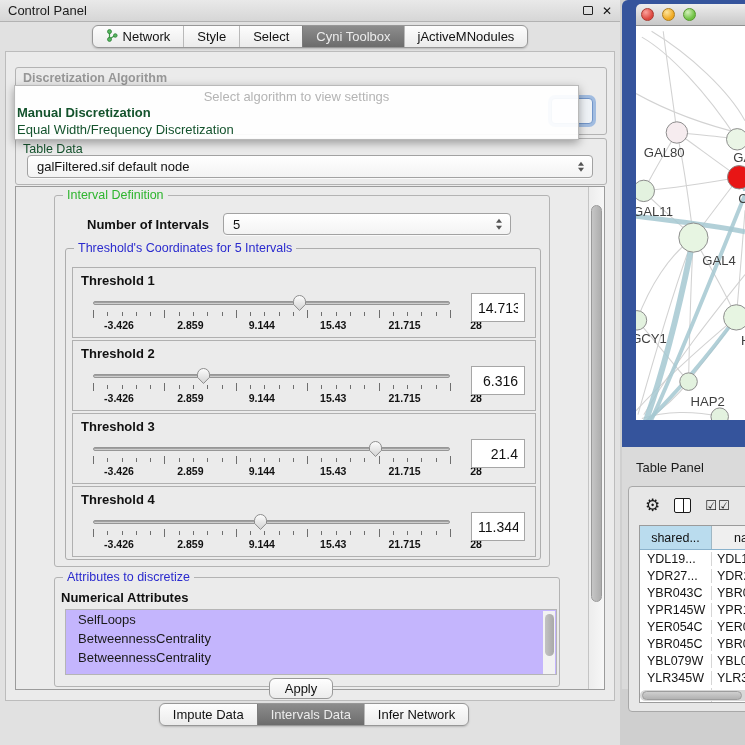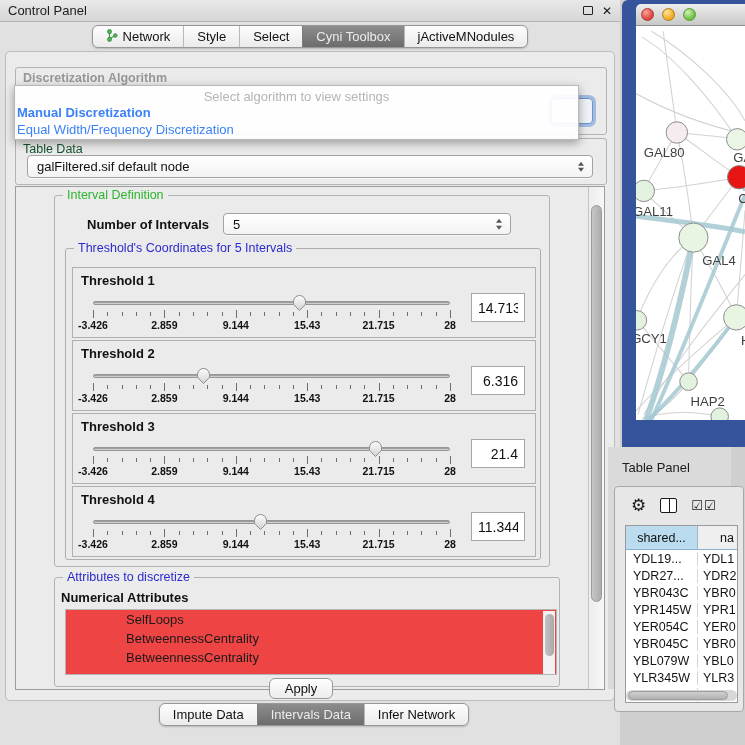--- a/index.html
+++ b/index.html
@@ -19,41 +19,41 @@
 
   .seg-row { position:absolute; left:0; width:620px; display:flex; justify-content:center; }
   .seg { display:flex; border:1px solid #979797; border-radius:6px; overflow:hidden;
     background:linear-gradient(#fdfdfd,#ebebeb); box-shadow:0 1px 2px rgba(0,0,0,.18); height:23px; }
   .seg-btn { display:flex; align-items:center; gap:5px; padding:0 13px; font-size:13px; color:#111;
     border-left:1px solid #b9b9b9; white-space:nowrap; }
   .seg-btn:first-child { border-left:none; }
   .seg-btn.selected { background:linear-gradient(#8d8d8d,#6c6c6c); color:#ececec; border-left-color:#7c7c7c; }
 
   .main-panel { position:absolute; left:5px; top:51px; width:610px; height:650px;
-    background:#ebebeb; border:1px solid #bcbcbc; border-radius:5px; }
+    background:#ebebeb; border:1px solid #bcbcbc; border-radius:0; }
 
   .groupbox { position:absolute; border:1px solid #b3b3b3; border-radius:3px; }
   .legend-on { position:absolute; top:-8px; left:8px; background:#ebebeb; padding:0 4px; font-size:12.5px; }
   .legend-in { position:absolute; top:3px; left:7px; font-size:12.5px; }
   .lg-green { color:#2eb52e; }
   .lg-blue  { color:#2a2ace; }
 
   .algo-group { left:9px; top:15px; width:592px; height:68px; }
   .algo-label { color:#979797; font-weight:bold; }
 
   .combo-fragment { position:absolute; left:545px; top:46px; width:42px; height:26px;
     background:#eef2f6; border:1px solid #7195c9; border-radius:4px;
     box-shadow:0 0 0 3px rgba(100,150,215,.55); z-index:3; }
 
   .algo-popup { position:absolute; left:8px; top:33px; width:565px; height:55px; z-index:6;
     background:rgba(255,255,255,.93); border:1px solid #b9b9b9;
     box-shadow:0 3px 9px rgba(0,0,0,.35); }
   .popup-header { position:absolute; top:3px; left:0; width:100%; text-align:center;
     color:#b4b4b4; font-size:13px; }
-  .popup-item { position:absolute; left:2px; font-size:13px; color:#3b82f6; white-space:nowrap; }
+  .popup-item { position:absolute; left:2px; font-size:13px; color:#14532d; white-space:nowrap; }
   .popup-item.bold { font-weight:bold; }
 
   .tabledata-group { left:9px; top:86px; width:592px; height:47px; z-index:2; }
 
   .combo { position:relative; background:linear-gradient(#ffffff,#f3f3f3); border:1px solid #a2a2a2;
     border-radius:4px; font-size:13px; color:#111; display:flex; align-items:center;
     padding:0 22px 0 9px; box-shadow:0 1px 0 rgba(255,255,255,.7); }
   .spinner { position:absolute; right:8px; top:50%; transform:translateY(-50%);
     display:flex; flex-direction:column; gap:2.5px; }
   .tri-up { width:0; height:0; border-left:3.5px solid transparent; border-right:3.5px solid transparent;
@@ -79,30 +79,30 @@
   .t-label { position:absolute; left:8px; top:5px; font-size:13px; font-weight:bold; color:#111; }
   .slider { position:absolute; left:20px; top:24px; width:357px; height:40px; }
   .slider-track { position:absolute; left:0; top:9px; width:357px; height:4px;
     background:linear-gradient(#bdbdbd,#dadada); border:1px solid #969696; border-radius:3px;
     box-shadow:inset 0 1px 1px rgba(0,0,0,.2); }
   .ticks { position:absolute; left:0; top:18px; width:357px; height:9px; }
   .tick { position:absolute; top:2px; width:1px; height:4px; background:#6e6e6e; }
   .tick.major { top:0; height:8px; }
   .scale-labels { position:absolute; left:0; top:27px; width:357px; height:13px; }
   .scale-label { position:absolute; transform:translateX(-50%); font-size:10.5px; font-weight:bold;
-    color:#111; white-space:nowrap; }
+    color:#111; white-space:nowrap;margin-left:26px; }
   .slider-thumb { position:absolute; top:2px; width:15px; height:18px; }
   .t-value { position:absolute; left:398px; top:25px; width:54px; height:29px;
     border:1px solid #a6a6a6; background:#fff; font-family:inherit; font-size:14px; color:#111;
     text-align:right; padding:0 6px; }
 
   .attrs-group { left:38px; top:390px; width:506px; height:110px; }
   .attrs-sub { position:absolute; left:6px; top:12px; font-size:13px; font-weight:bold; color:#111; }
   .attr-list { position:absolute; left:10px; top:31px; width:492px; height:66px;
-    background:#ef4444; border:1px solid #b5b5b5; overflow:hidden;padding-left:48px; }
+    background:#c4b5fd; border:1px solid #b5b5b5; overflow:hidden; }
   .attr-item { font-size:13px; color:#1a1a1a; padding:1.5px 0 1.5px 12px; line-height:16px; }
   .attr-vscroll { position:absolute; right:1px; top:1px; width:12px; height:64px; background:#f2f2f2; }
   .attr-vthumb { position:absolute; left:1.5px; top:3px; width:9px; height:42px;
     background:linear-gradient(90deg,#c3c3c3,#a9a9a9); border-radius:5px; }
 
   .apply-btn { position:absolute; left:263px; top:626px; width:64px; height:21px;
     background:linear-gradient(#fefefe,#ececec); border:1px solid #999; border-radius:6px;
     font-size:13px; color:#111; display:flex; align-items:center; justify-content:center; }
 
   
@@ -111,21 +111,21 @@
   .net-titlebar { position:absolute; left:14px; top:4px; width:109px; height:22px;
     background:linear-gradient(#ededed,#c8c8c8); border-bottom:1px solid #909090;
     border-top-left-radius:5px; display:flex; align-items:center; padding-left:5px; gap:8px; }
   .light { width:13px; height:13px; border-radius:50%; }
   .light.red { background:radial-gradient(circle at 35% 30%, #fba29b, #dd4840 65%); border:1px solid #a83a31; }
   .light.yellow { background:radial-gradient(circle at 35% 30%, #fde49a, #efa922 65%); border:1px solid #ad7d1d; }
   .light.green { background:radial-gradient(circle at 35% 30%, #d3f0ba, #6fc243 65%); border:1px solid #56982f; }
   .net-canvas { position:absolute; left:14px; top:26px; width:109px; height:394px; background:#fff; overflow:hidden; }
   .net-canvas svg { display:block; }
 
-  .right-lower { position:absolute; left:608px; top:447px; width:123px; height:242px; background:#dadada; }
+  .right-lower { position:absolute; left:622px; top:447px; width:123px; height:242px; background:#dadada; }
   .tp-header { position:absolute; left:14px; top:13px; font-size:13px; color:#1c1c1c; }
   .tp-body { position:absolute; left:6px; top:39px; width:130px; height:226px;
     background:#e7e7e7; border:1px solid #a8a8a8; border-radius:4px; }
   .tp-toolbar { position:absolute; left:0; top:0; width:100%; height:36px; display:flex;
     align-items:center; gap:14px; padding-left:16px; }
   .gear-glyph { font-size:17px; color:#1a1a1a; font-family:"DejaVu Sans",sans-serif; line-height:1; }
   .split-icon { width:17px; height:15px; border:1.6px solid #1a1a1a; border-radius:2px;
     background:#fff; position:relative; }
   .split-icon::after { content:""; position:absolute; left:50%; top:0; width:1.6px; height:100%; background:#1a1a1a; }
   .check-glyph { font-size:13px; color:#1a1a1a; font-family:"DejaVu Sans",sans-serif; line-height:1; letter-spacing:1px; }

